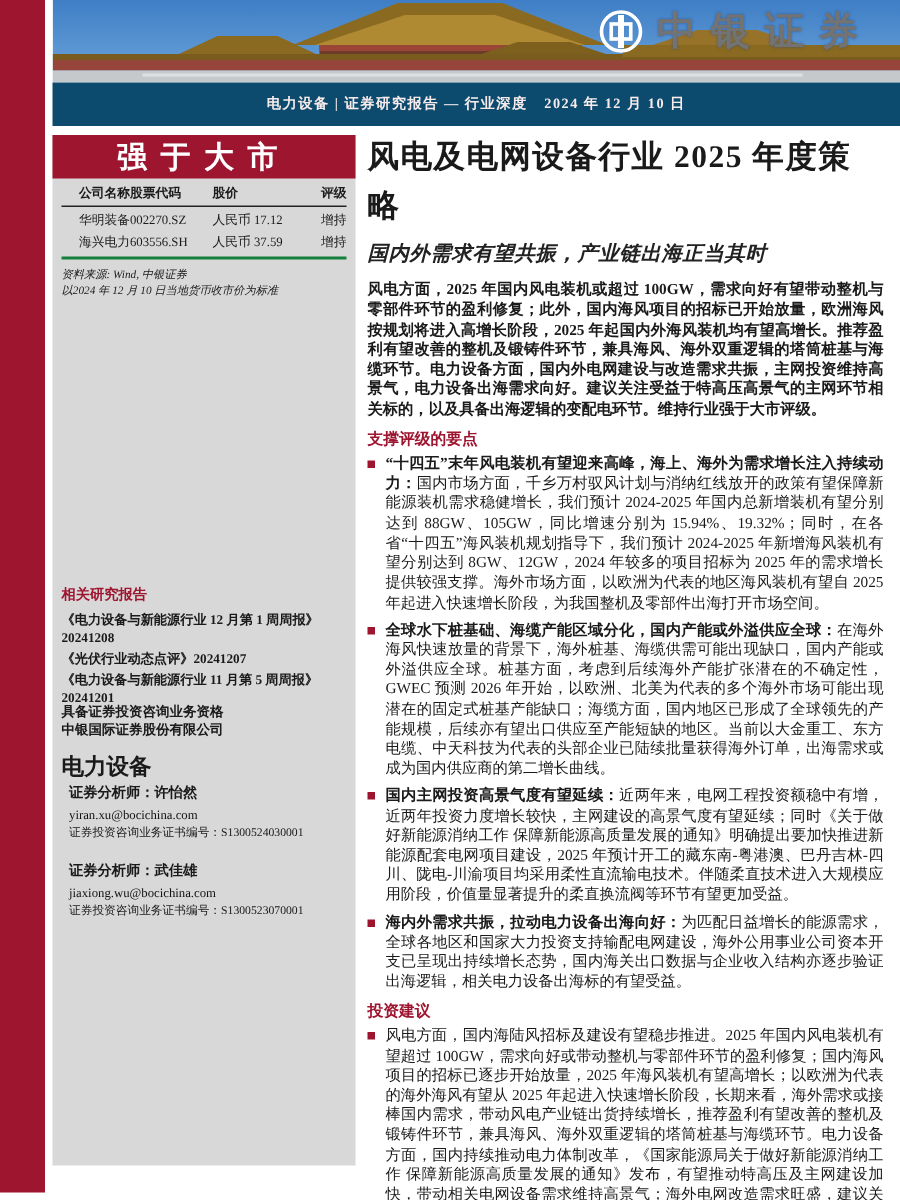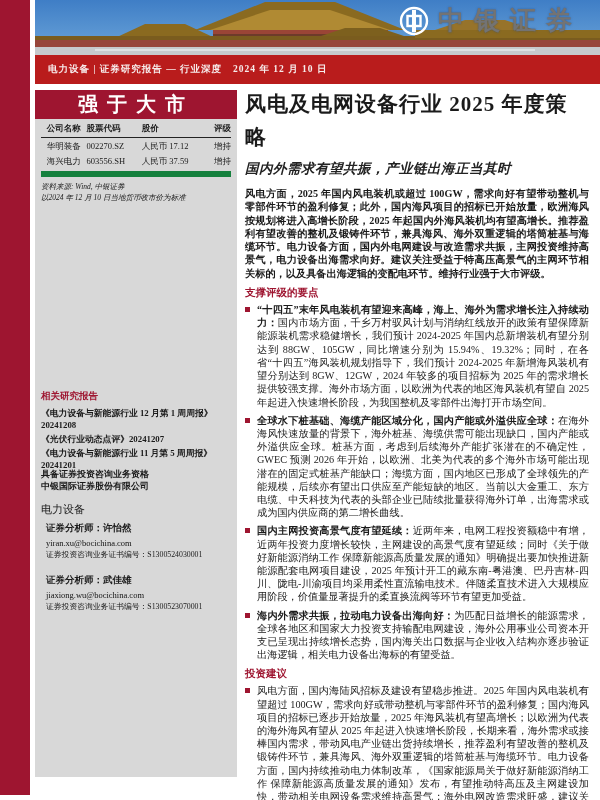--- a/index.html
+++ b/index.html
@@ -10,42 +10,42 @@
   
   .left-band { position:absolute; left:0; top:0; width:30px; height:795px; background:#9e1530; }
 
   
   .banner { position:absolute; left:35px; top:0; width:565px; height:55px; overflow:hidden; }
   .banner svg { display:block; width:100%; height:100%; }
   .brand-lockup { position:absolute; top:3px; right:18px; display:flex; align-items:center; gap:9px; }
   .brand-name { color:#737373; font-size:26px; font-weight:bold; letter-spacing:10px; text-shadow:0 0 2px rgba(30,70,130,.6); white-space:nowrap; }
 
   
-  .meta-bar { position:absolute; left:35px; top:55px; width:565px; height:29px; background:#b91c1c;
-              display:flex; align-items:center; justify-content:flex-start; padding:0 13px;gap:11px; }
+  .meta-bar { position:absolute; left:35px; top:55px; width:565px; height:29px; background:#0c4a6e;
+              display:flex; align-items:center; justify-content:center; padding:0 13px;gap:11px; }
   .meta-bar span { color:#f7eceb; font-size:9.5px; font-weight:bold; letter-spacing:1px; }
 
   
   .sidebar { position:absolute; left:35px; top:90px; width:202px; height:687px; background:#d8d8d8; }
   .rating-box { height:29px; background:#9e1530; color:#ffffff; font-size:20px; font-weight:bold;
                 display:flex; align-items:center; justify-content:center; letter-spacing:9px; }
   .stock-table { padding:3px 6px 0 6px; }
   .t-row { display:flex; align-items:center; line-height:13px; }
-  .t-row .c1{ width:24%; text-align:center; } .t-row .c2{ width:29%; text-align:left; }
+  .t-row .c1{ width:24%; text-align:right; } .t-row .c2{ width:29%; text-align:left; }
   .t-row .c3{ width:33%; text-align:left; } .t-row .c4{ width:14%; text-align:right; }
   .t-head { font-weight:bold; font-size:8.5px; border-bottom:1px solid #222; padding-bottom:2px; }
   .t-body .t-row { font-size:8.5px; padding-top:2px; }
-  .t-body { border-bottom:6px solid #15803d; padding-bottom:3px; }
+  .t-body { border-bottom:2px solid #15803d; padding-bottom:3px; }
   .table-notes { padding:4px 6px 0 6px; font-style:italic; font-size:7.5px; line-height:11px; }
   .related { position:absolute; left:6px; top:300px; width:190px; }
   .related-heading { color:#9e1530; font-weight:bold; font-size:9.5px; margin-bottom:4px; }
   .report-item { font-size:8.8px; font-weight:bold; line-height:12px; margin-bottom:2px; }
   .firm-block { position:absolute; left:6px; top:378px; width:190px; font-size:9px; }
   .firm-line { font-weight:bold; line-height:12px; }
-  .industry-tag { position:absolute; left:6px; top:412px; font-size:11px; font-weight:normal; }
+  .industry-tag { position:absolute; left:6px; top:412px; font-size:15px; font-weight:bold; }
   .analysts { position:absolute; left:11px; top:432px; width:192px; }
   .analyst { margin-bottom:14px; }
   .analyst-name { font-size:9.5px; font-weight:bold; margin-bottom:3px; }
   .analyst-email { font-size:8.5px; line-height:11px; color:#111; text-decoration:none; display:block; }
   .analyst-cert { font-size:7.8px; line-height:11px; }
 
   
   .main { position:absolute; left:245px; top:88px; width:344px; }
   .doc-title { font-size:21px; font-weight:bold; line-height:33px; letter-spacing:1px; }
   .doc-subtitle { margin-top:6px; font-size:13.5px; font-weight:bold; font-style:italic; color:#222; letter-spacing:.5px; }

